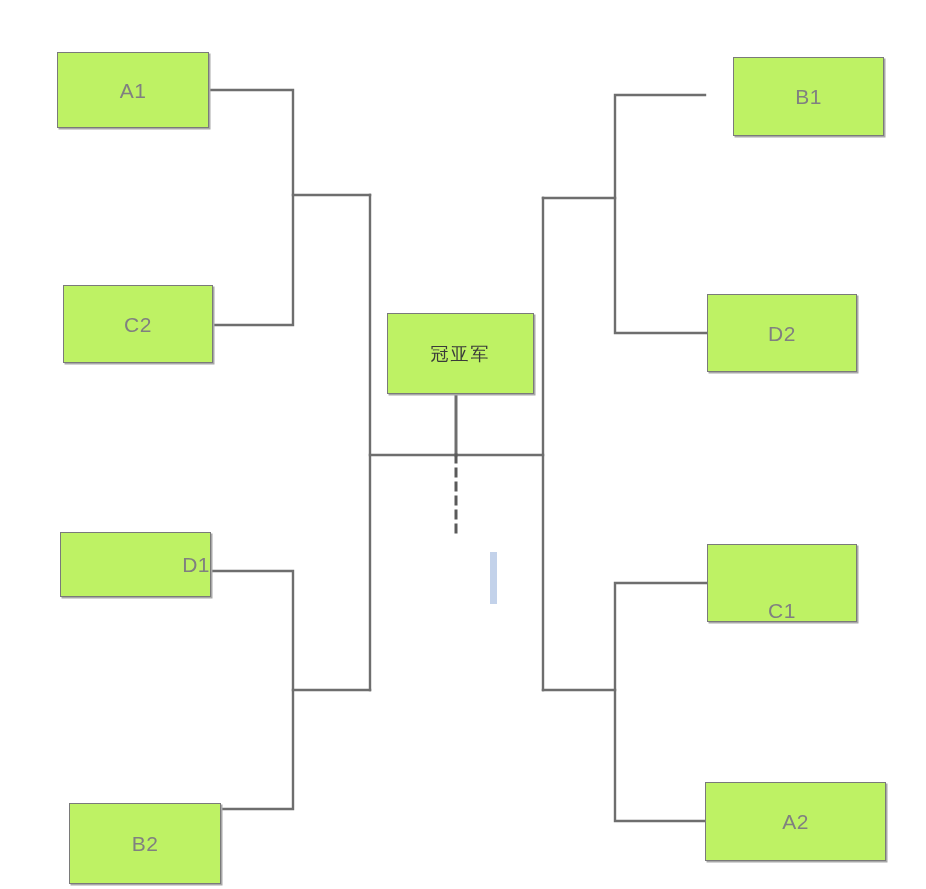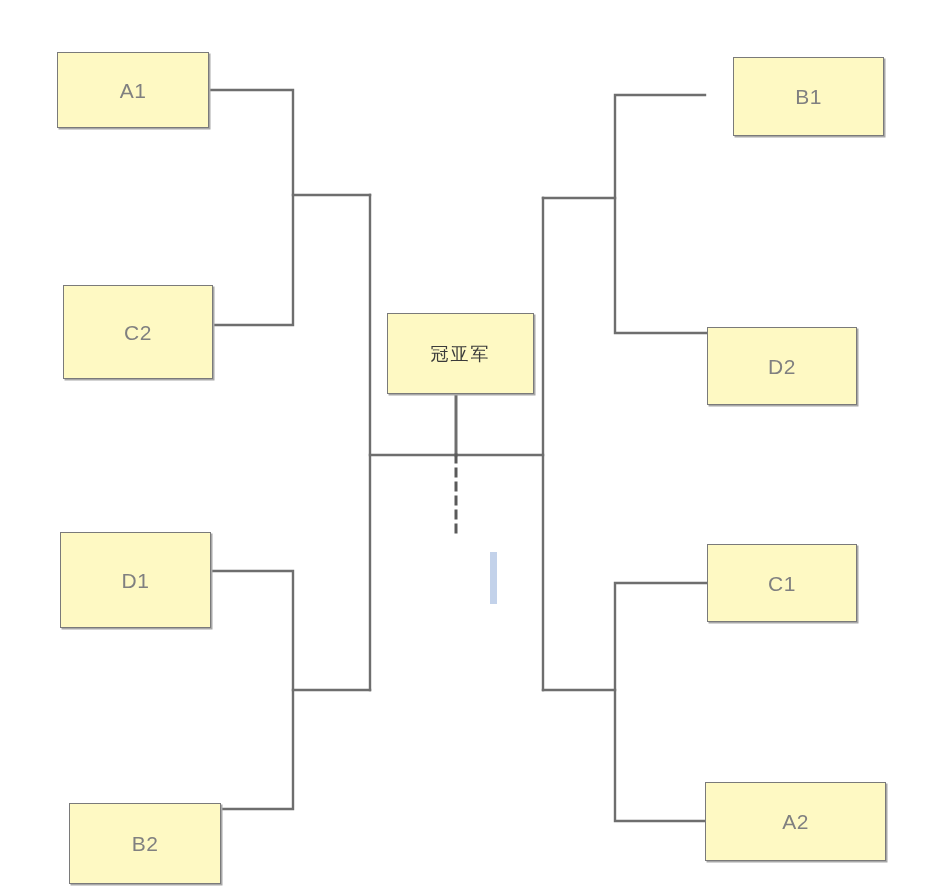--- a/index.html
+++ b/index.html
@@ -25,21 +25,21 @@
     width: 926px;
     height: 889px;
     pointer-events: none;
   }
   .node {
     position: absolute;
     box-sizing: border-box;
     display: flex;
     align-items: center;
     justify-content: center;
-    background: #fef9c3;
+    background: #bef264;
     color: #808080;
     font-size: 21px;
     letter-spacing: 0.5px;
     line-height: 1;
     z-index: 3;
   }
   .node.solid {
     border: 1.6px solid #7a7a7a;
     box-shadow: 1.5px 1.5px 0 0 #a8a8a8;
   }
@@ -92,41 +92,41 @@
       <path d="M 456 393 L 456 455" stroke-width="3"></path>
 
       <path d="M 456 455 L 456 533" stroke="#5a5a5a" stroke-width="3" stroke-dasharray="7 7"></path>
     </g>
   </svg>
 
   <div class="node solid" style="left:57px; top:52px; width:152px; height:76px;">
     <span>A1</span>
   </div>
 
-  <div class="node solid" style="left:63px; top:285px; width:150px; height:94px;">
+  <div class="node solid" style="left:63px; top:285px; width:150px; height:78px;">
     <span>C2</span>
   </div>
 
-  <div class="node solid" style="left:60px; top:532px; width:151px; height:96px;">
+  <div class="node solid" style="left:60px; top:532px; width:151px; height:65px;justify-content:flex-end;">
     <span>D1</span>
   </div>
 
   <div class="node solid" style="left:69px; top:775px; width:152px; height:81px;margin-top:28px;">
     <span>B2</span>
   </div>
 
   <div class="node solid" style="left:705px; top:57px; width:151px; height:79px;margin-left:28px;">
     <span>B1</span>
   </div>
 
-  <div class="node solid" style="left:707px; top:294px; width:150px; height:78px;margin-top:33px;">
+  <div class="node solid" style="left:707px; top:294px; width:150px; height:78px;">
     <span>D2</span>
   </div>
 
-  <div class="node solid" style="left:707px; top:544px; width:150px; height:78px;">
+  <div class="node solid" style="left:707px; top:544px; width:150px; height:78px;align-items:flex-end;">
     <span>C1</span>
   </div>
 
   <div class="node solid" style="left:705px; top:782px; width:181px; height:79px;align-items:center;">
     <span>A2</span>
   </div>
 
   <div class="node solid cjk" style="left:387px; top:313px; width:147px; height:81px;">
     <span>冠亚军</span>
   </div>

